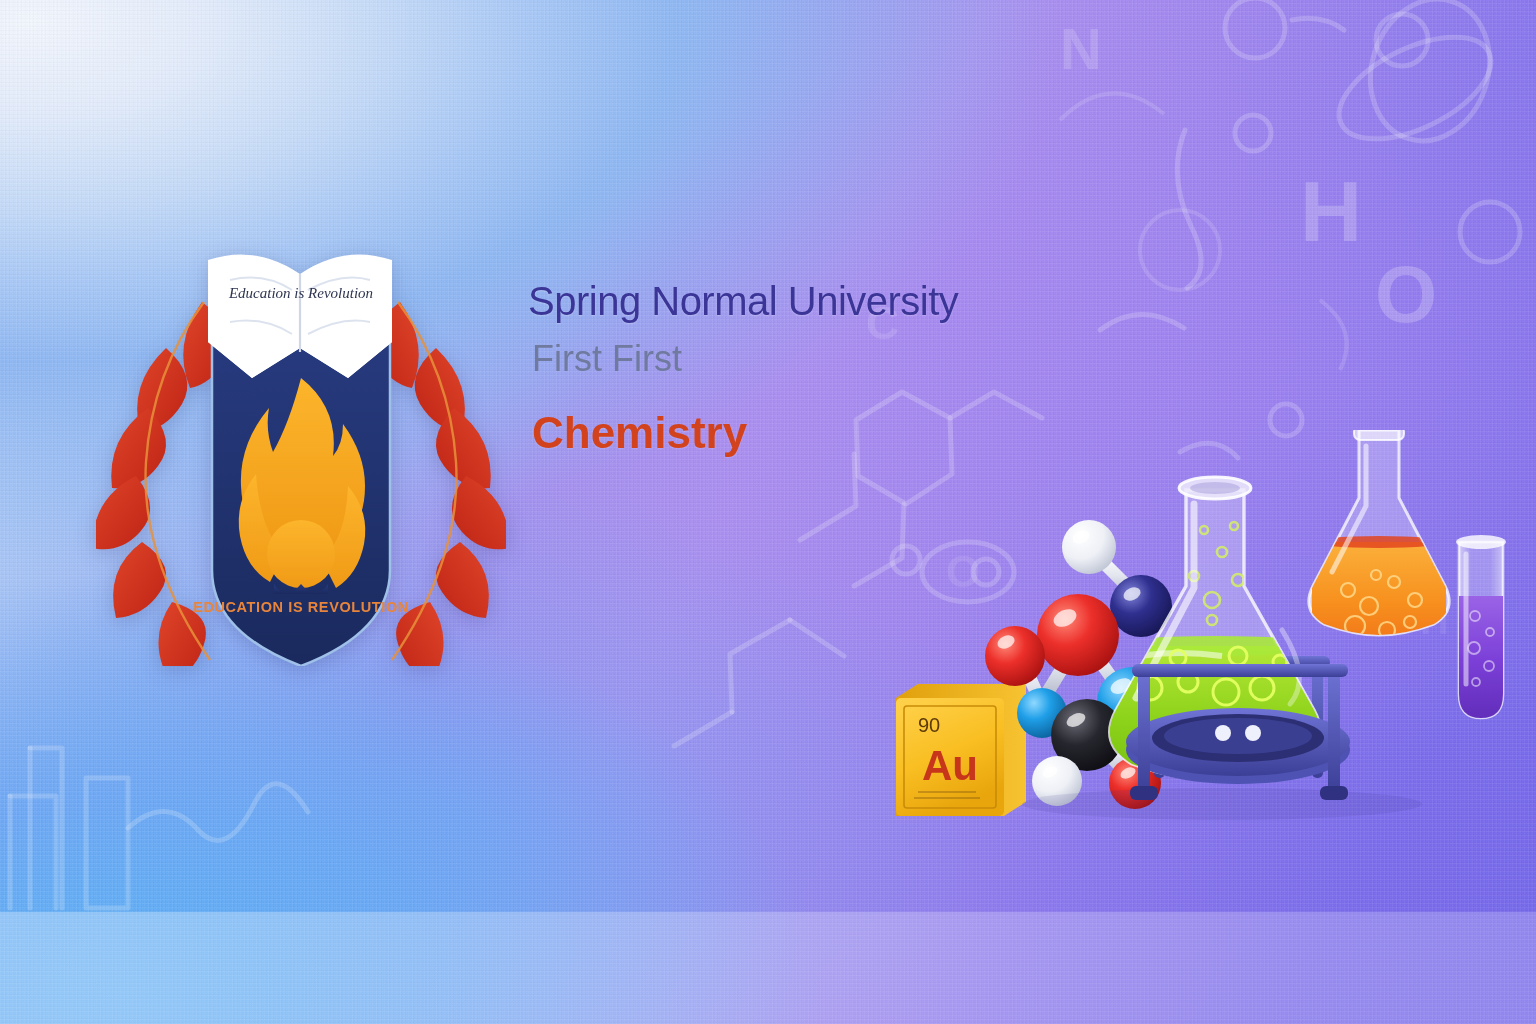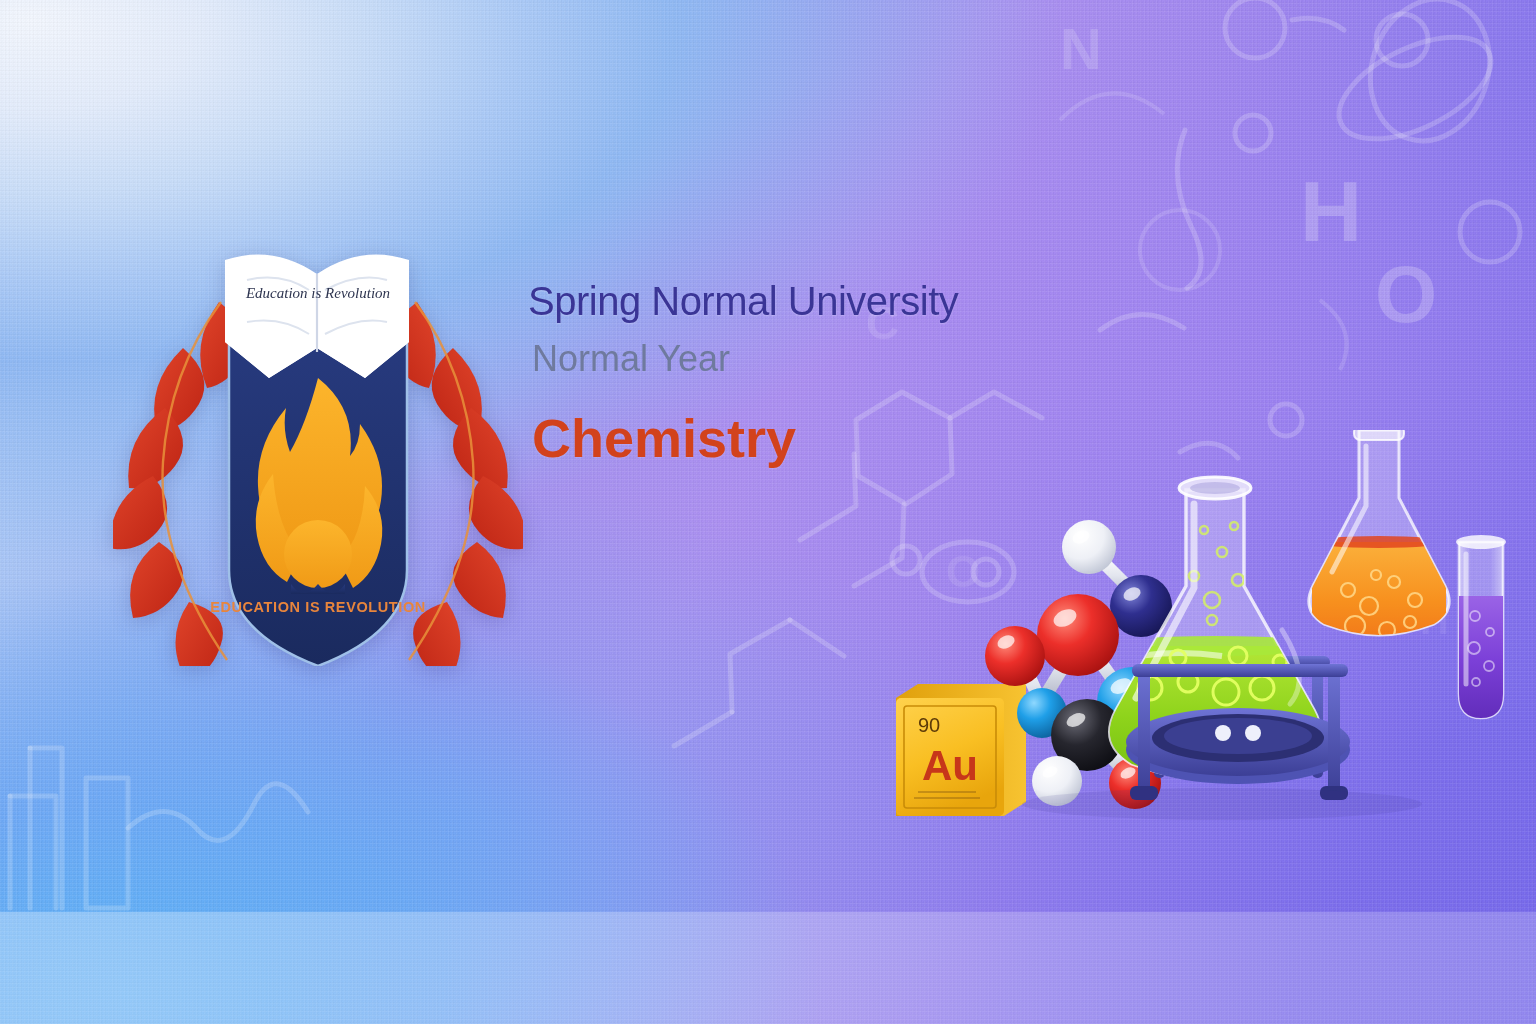--- a/index.html
+++ b/index.html
@@ -60,26 +60,26 @@
   .text-block{position:absolute;left:528px;top:280px;width:870px;}
   .title{
     font-size:40px;font-weight:400;letter-spacing:-0.5px;
     color:#3a3596;line-height:1.08;margin:0;
     text-shadow:0 1px 2px rgba(255,255,255,.22);
   }
   .subtitle{
     font-size:36px;font-weight:400;color:#6f7a9e;margin:16px 0 0 4px;line-height:1.1;
   }
   .course{
-    font-size:54px;font-weight:700;color:#d2421c;margin:30px 0 0 4px;line-height:1.1;
+    font-size:44px;font-weight:700;color:#d2421c;margin:30px 0 0 4px;line-height:1.1;
     text-shadow:0 1px 2px rgba(255,255,255,.18);
   }
 
   
-  .logo{position:absolute;left:113px;top:236px;width:410px;height:430px;}
+  .logo{position:absolute;left:96px;top:236px;width:410px;height:430px;}
   .logo svg{width:100%;height:100%;display:block;
     filter:drop-shadow(0 4px 10px rgba(40,40,110,.22));}
 
   
   .chem{position:absolute;left:882px;top:430px;width:670px;height:400px;}
   .chem svg{width:100%;height:100%;display:block;}
 </style>
 </head>
 <body>
 
@@ -205,21 +205,21 @@
         <circle cx="205" cy="318" r="34"></circle>
       </g>
       <path d="M178 348 q12 18 27 0 q15 18 27 0 l0 10 l-54 0 z" fill="url(#shieldG)"></path>
 
       <text x="205" y="376" text-anchor="middle" font-family="Liberation Sans, sans-serif" font-size="14.5" font-weight="700" letter-spacing="0.6" fill="#e8853c" id="logo-ribbon-text">EDUCATION IS REVOLUTION</text>
     </svg>
   </div>
 
   <div class="text-block">
     <h1 class="title">Spring Normal University</h1>
-    <div class="subtitle">Normal Year</div>
+    <div class="subtitle">First First</div>
     <div class="course">Chemistry</div>
   </div>
 
   <div class="chem">
     <svg viewBox="0 0 670 400" xmlns="http://www.w3.org/2000/svg">
       <defs>
         <linearGradient id="goldCard" x1="0" y1="0" x2="0.4" y2="1">
           <stop offset="0%" stop-color="#ffd24d"></stop>
           <stop offset="55%" stop-color="#f9bf23"></stop>
           <stop offset="100%" stop-color="#e8a50c"></stop>

